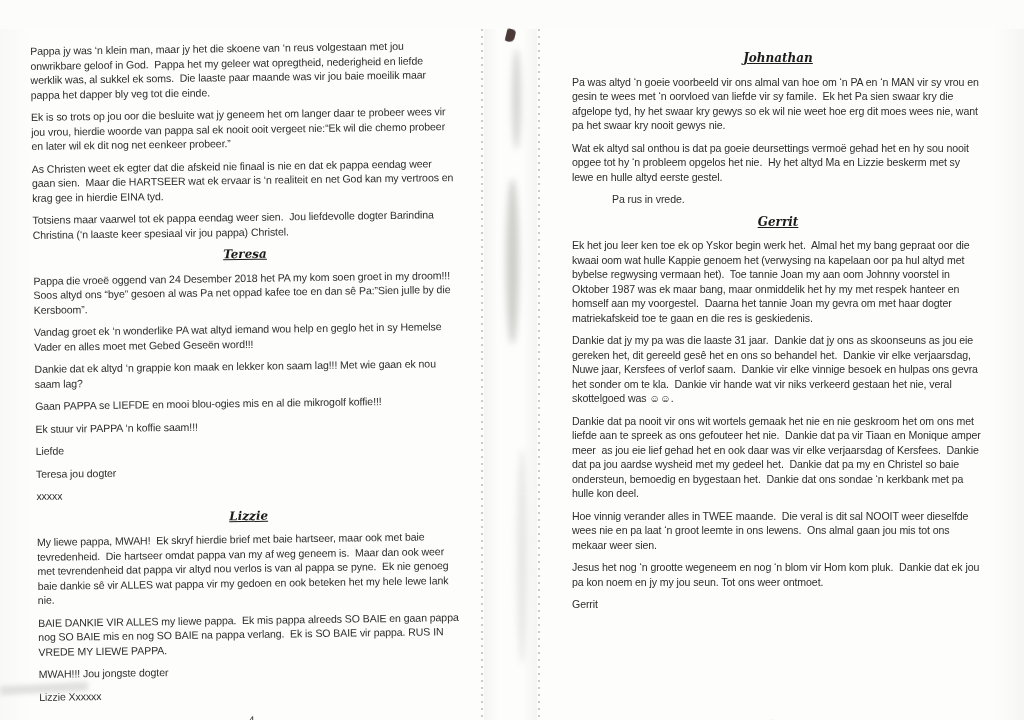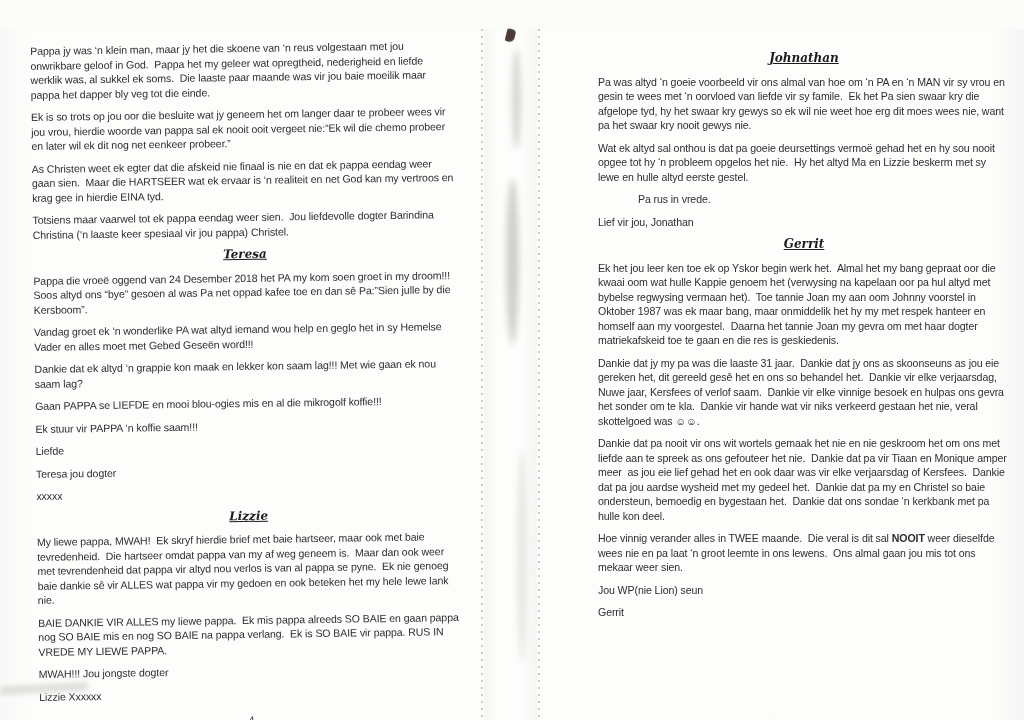--- a/index.html
+++ b/index.html
@@ -8,29 +8,29 @@
     background:#fcfcfb;
     font-family:"Liberation Sans",sans-serif;
     color:#2e2e2e;
   }
   .scan{position:absolute;inset:0;background:
     linear-gradient(to right, rgba(0,0,0,.02), rgba(0,0,0,0) 3%, rgba(0,0,0,0) 97%, rgba(0,0,0,.03)),
     #fdfdfc; margin-top: 29px;}
   .page{position:absolute;font-size:10.6px;line-height:14.5px;letter-spacing:-0.1px;}
   .page p{margin:0 0 8px 0;white-space:pre-wrap;}
   .page-left{left:30px;top:12px;width:424px;transform:rotate(-0.8deg);transform-origin:50% 0;}
-  .page-right{left:598px;top:16px;width:412px;}
+  .page-right{left:572px;top:16px;width:412px;}
   .script-heading{
     text-align:center;font-family:"DejaVu Serif",serif;font-style:italic;font-weight:bold;
     font-size:12px;text-decoration:underline;margin:6px 0 9px 0;color:#1c1c1c;
     letter-spacing:0;
   }
   .sig-line{margin:0 0 8px 0;white-space:pre-wrap;}
   .tight{margin:0;padding-left:40px;}
-  .bold{font-weight:bold;}
+  .bold{font-weight:normal;}
   .page-number{position:absolute;font-size:11px;color:#3a3a3a;text-align:center;width:100%;}
   .pn-left{top:672px;}
   .pn-right{top:683px;}
   
   .stitch{position:absolute;top:0;bottom:0;width:2px;
     background:repeating-linear-gradient(to bottom,#b9b9b6 0 2px,rgba(0,0,0,0) 2px 7px);
     opacity:.75;}
   .stitch-left{left:481px;}
   .stitch-right{left:538px;}
   .gutter-strip{position:absolute;left:484px;top:0;bottom:0;width:53px;
@@ -84,26 +84,25 @@
   <div class="smudge smudge3"></div>
   <div class="speck"></div>
   <div class="pencil-mark"></div>
   <div class="pencil-tick"></div>
 
   <div class="page page-right">
     <div class="script-heading">Johnathan</div>
     <p>Pa was altyd ‘n goeie voorbeeld vir ons almal van hoe om ‘n PA en ‘n MAN vir sy vrou en gesin te wees met ‘n oorvloed van liefde vir sy famile.  Ek het Pa sien swaar kry die afgelope tyd, hy het swaar kry gewys so ek wil nie weet hoe erg dit moes wees nie, want pa het swaar kry nooit gewys nie.</p>
     <p>Wat ek altyd sal onthou is dat pa goeie deursettings vermoë gehad het en hy sou nooit opgee tot hy ‘n probleem opgelos het nie.  Hy het altyd Ma en Lizzie beskerm met sy lewe en hulle altyd eerste gestel.</p>
     <p class="tight">Pa rus in vrede.</p>
-    <p>Lief vir jou, Jonathan</p>
 
     <div class="script-heading">Gerrit</div>
     <p>Ek het jou leer ken toe ek op Yskor begin werk het.  Almal het my bang gepraat oor die kwaai oom wat hulle Kappie genoem het (verwysing na kapelaan oor pa hul altyd met bybelse regwysing vermaan het).  Toe tannie Joan my aan oom Johnny voorstel in Oktober 1987 was ek maar bang, maar onmiddelik het hy my met respek hanteer en homself aan my voorgestel.  Daarna het tannie Joan my gevra om met haar dogter matriekafskeid toe te gaan en die res is geskiedenis.</p>
     <p>Dankie dat jy my pa was die laaste 31 jaar.  Dankie dat jy ons as skoonseuns as jou eie gereken het, dit gereeld gesê het en ons so behandel het.  Dankie vir elke verjaarsdag, Nuwe jaar, Kersfees of verlof saam.  Dankie vir elke vinnige besoek en hulpas ons gevra het sonder om te kla.  Dankie vir hande wat vir niks verkeerd gestaan het nie, veral skottelgoed was ☺☺.</p>
     <p>Dankie dat pa nooit vir ons wit wortels gemaak het nie en nie geskroom het om ons met liefde aan te spreek as ons gefouteer het nie.  Dankie dat pa vir Tiaan en Monique amper meer  as jou eie lief gehad het en ook daar was vir elke verjaarsdag of Kersfees.  Dankie dat pa jou aardse wysheid met my gedeel het.  Dankie dat pa my en Christel so baie ondersteun, bemoedig en bygestaan het.  Dankie dat ons sondae ‘n kerkbank met pa hulle kon deel.</p>
     <p><span>Hoe vinnig verander alles in TWEE maande.  Die veral is dit sal </span><span class="bold">NOOIT</span><span> weer dieselfde wees nie en pa laat ‘n groot leemte in ons lewens.  Ons almal gaan jou mis tot ons mekaar weer sien.</span></p>
-    <p class="sig-line">Jou WP(nie Lion) seun</p>
+    <p>Jesus het nog ‘n grootte wegeneem en nog ‘n blom vir Hom kom pluk.  Dankie dat ek jou pa kon noem en jy my jou seun. Tot ons weer ontmoet.</p>
     <p class="sig-line">Gerrit</p>
 
     <div class="page-number pn-right">5</div>
   </div>
 
 </div>
 
 </body></html>

